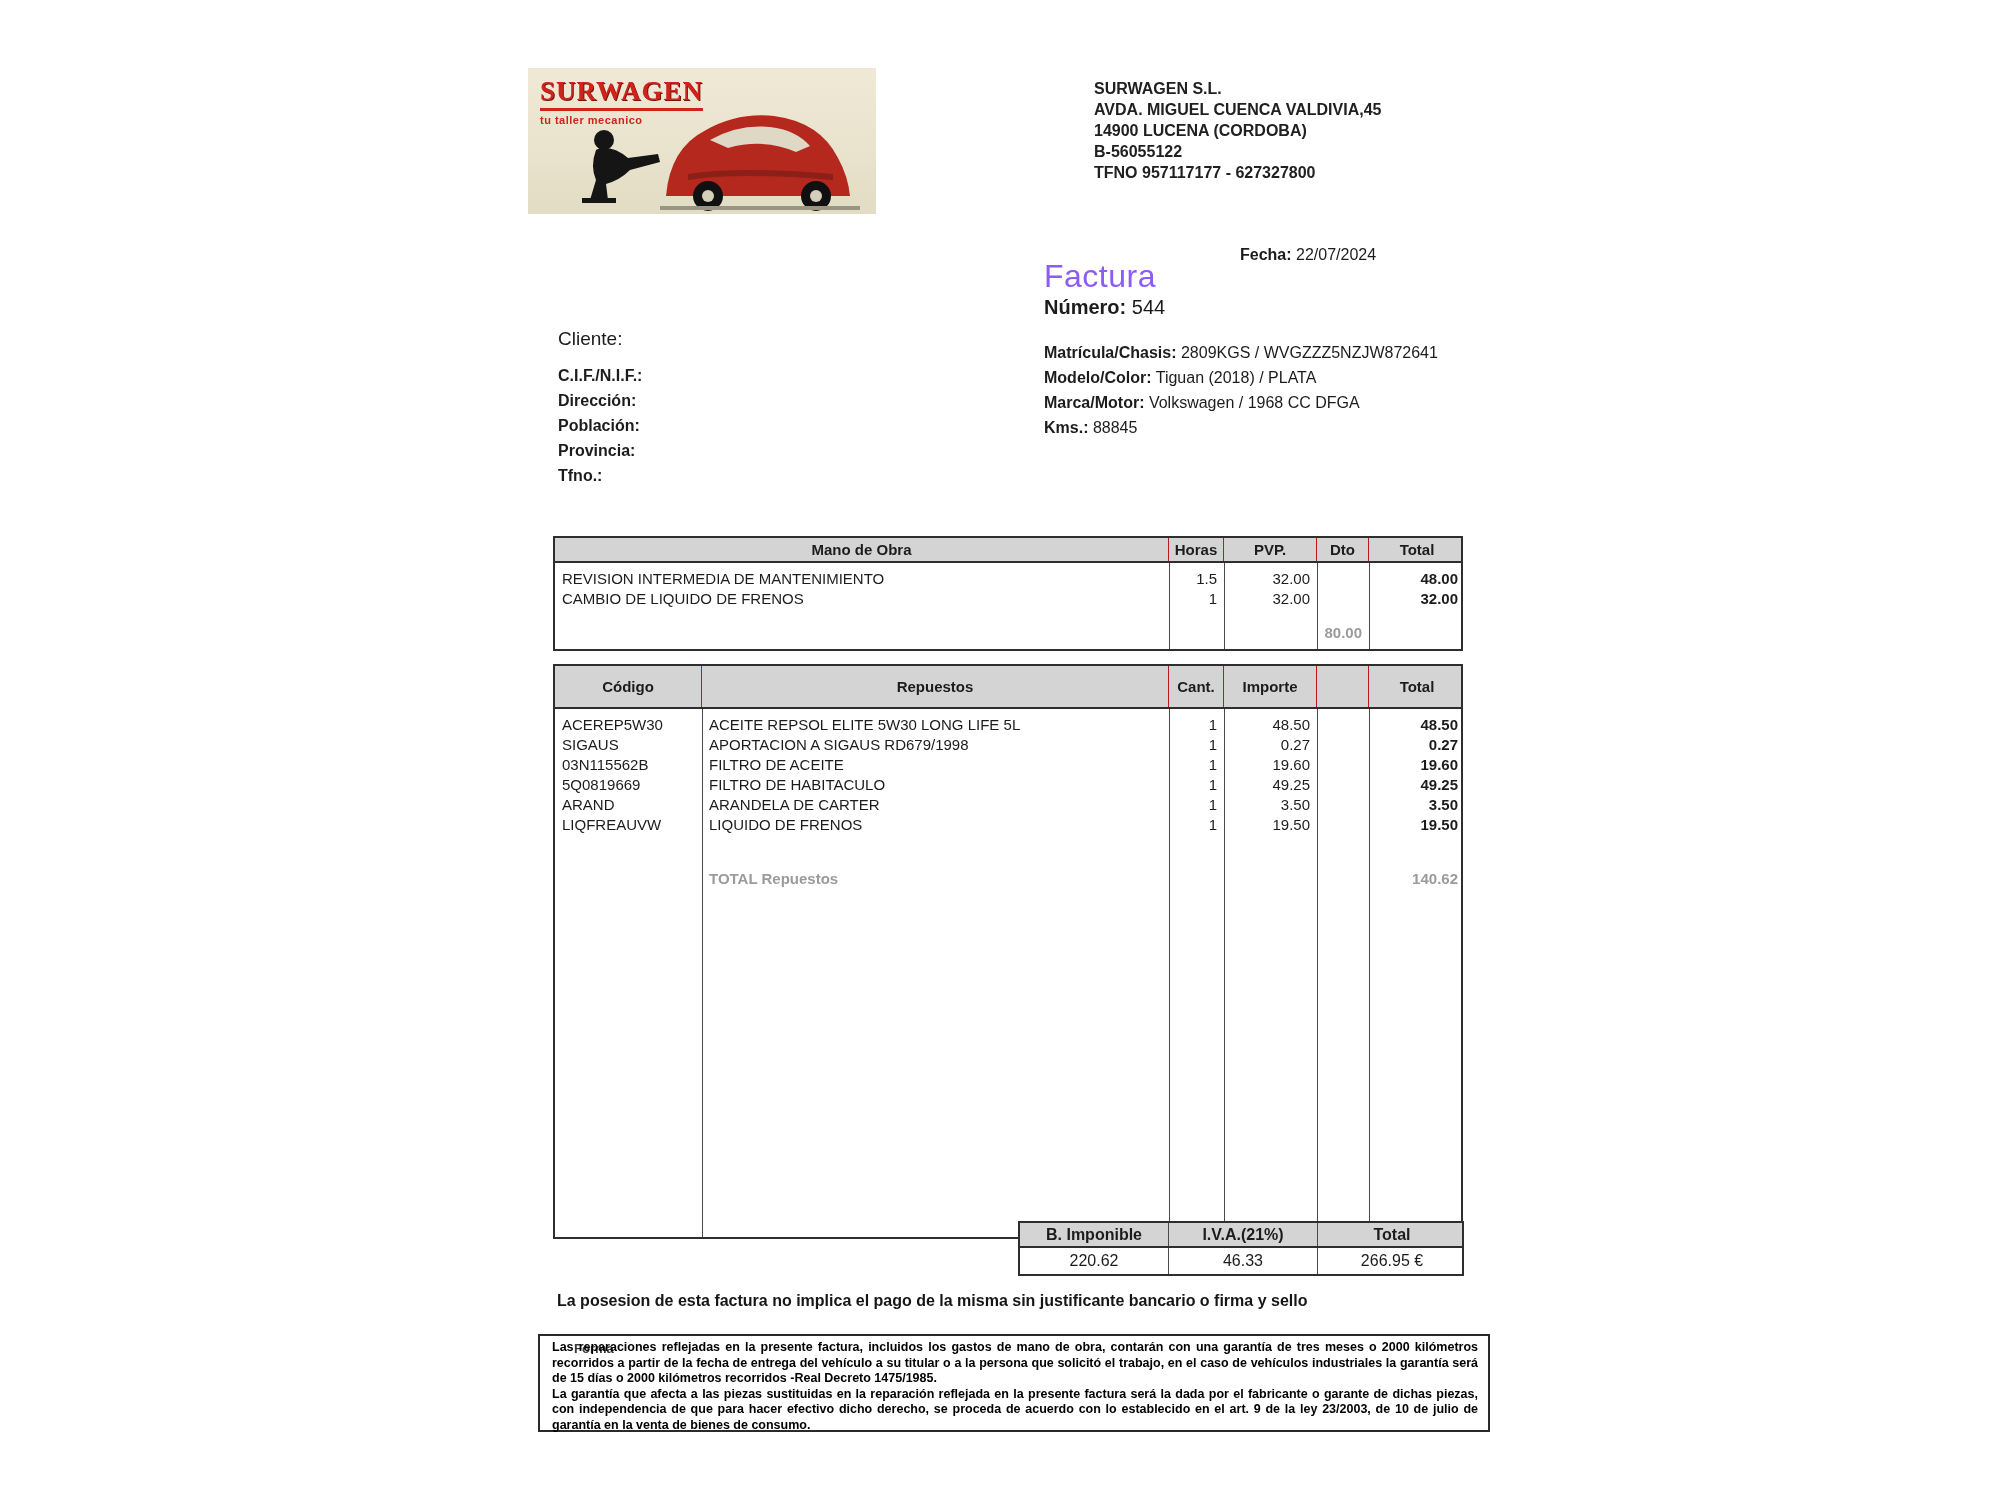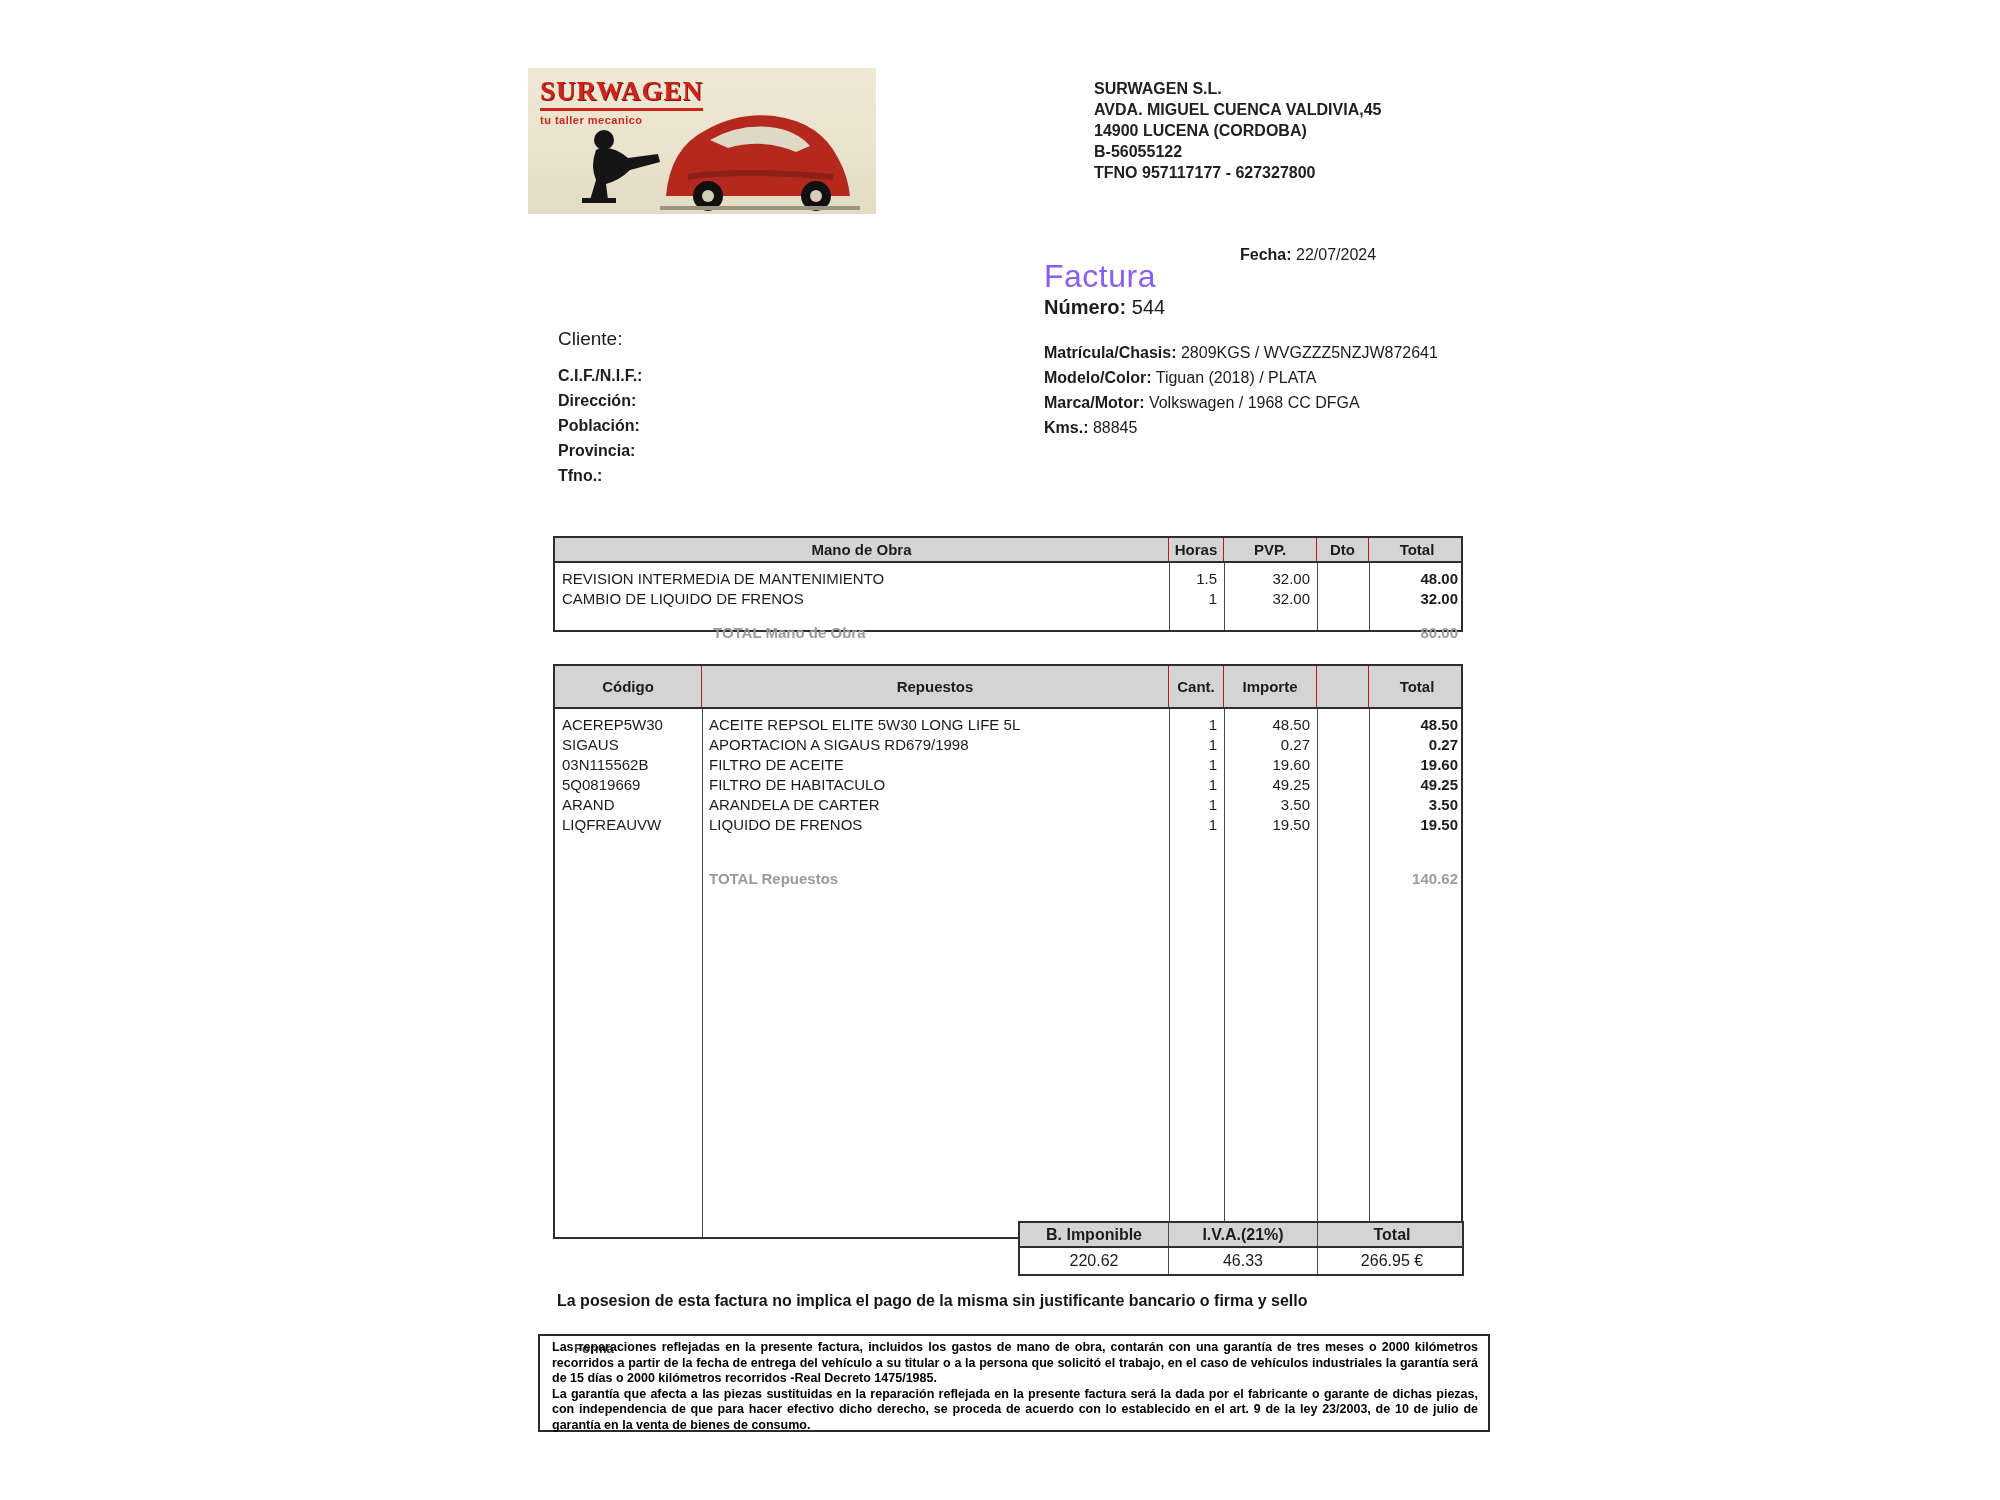--- a/index.html
+++ b/index.html
@@ -54,21 +54,21 @@
 
   .trow { display:grid; font-size:15px; line-height:20px; }
   .trow .cell { padding:0 7px; white-space:nowrap; overflow:hidden; }
   .trow .num { text-align:right; }
   .trow .tot { text-align:right; font-weight:bold; }
   .gray { color:#9b9b9b; font-weight:bold; }
 
   .labor-table { position:absolute; left:553px; top:520px; width:910px; }
   .labor-grid { grid-template-columns:614px 55px 93px 52px 96px; }
   .labor-table .thead { height:27px; }
-  .labor-table .tbody { height:69px; padding-top:6px; }
+  .labor-table .tbody { height:88px; padding-top:6px; }
   .labor-total { margin-top:14px; }
   .labor-total .indent { padding-left:158px; }
 
   .parts-table { position:absolute; left:553px; top:648px; width:910px; }
   .parts-grid { grid-template-columns:147px 467px 55px 93px 52px 96px; }
   .parts-table .thead { height:45px; }
   .parts-table .tbody { height:530px; padding-top:6px; }
   .parts-total { margin-top:34px; }
 
   
@@ -191,21 +191,20 @@
         <div class="cell tot">48.00</div>
       </div>
       <div class="trow labor-grid">
         <div class="cell">CAMBIO DE LIQUIDO DE FRENOS</div>
         <div class="cell num">1</div>
         <div class="cell num">32.00</div>
         <div class="cell num"></div>
         <div class="cell tot">32.00</div>
       </div>
       <div class="trow labor-grid labor-total">
-        <div class="cell indent gray">TOTAL Mano de Obra</div>
         <div class="cell"></div>
         <div class="cell"></div>
         <div class="cell"></div>
         <div class="cell tot gray">80.00</div>
       </div>
     </div>
   </div>
 
   <div class="parts-table">
     <div class="thead parts-grid">

